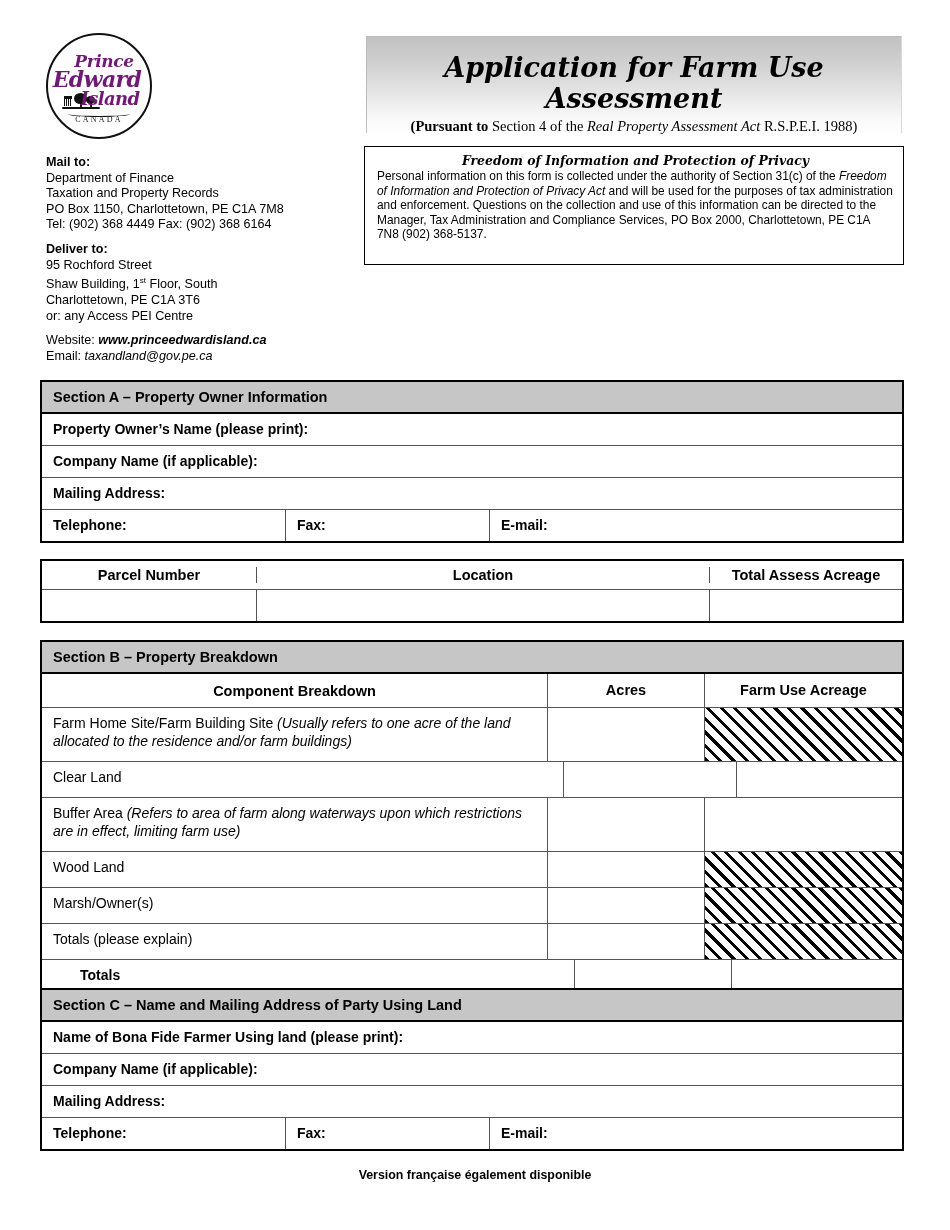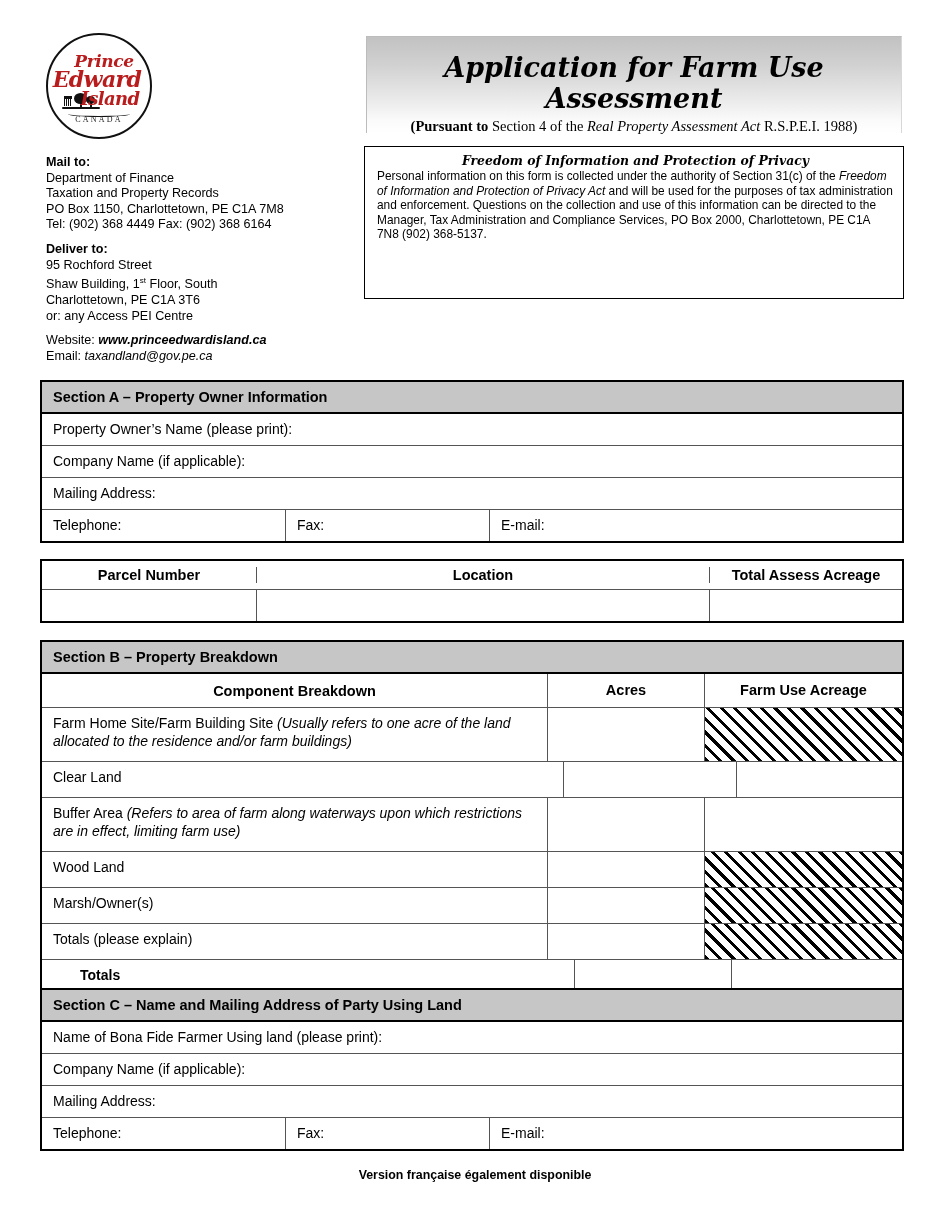--- a/index.html
+++ b/index.html
@@ -36,21 +36,21 @@
     background: #fff;
   }
   .logo-script {
     position: absolute;
     left: 0; top: 20px;
     width: 106px;
     text-align: center;
     font-family: "DejaVu Serif", serif;
     font-style: italic;
     font-weight: bold;
-    color: #b91c1c;
+    color: #701a75;
     line-height: 0.96;
   }
   .logo-script .l1 { font-size: 17px; letter-spacing: -0.4px; display:block; padding-left:10px;}
   .logo-script .l2 { font-size: 22px; letter-spacing: -0.6px; display:block; padding-right:4px;}
   .logo-script .l3 { font-size: 18px; letter-spacing: -0.6px; display:block; padding-left:22px;}
   .logo-swoosh {
     position: absolute;
     left: 22px; top: 78px;
     width: 62px; height: 6px;
     border-bottom: 1.5px solid #111;
@@ -115,21 +115,21 @@
   .addr .grp { margin-bottom: 9px; }
   .addr .grp:last-child { margin-bottom: 0; }
   .addr sup { font-size: 8px; vertical-align: super; }
   .addr .bi { font-weight: bold; font-style: italic; }
   .addr .it { font-style: italic; }
 
   
   .foip {
     position: absolute;
     left: 364px; top: 146px;
-    width: 540px; height: 153px;
+    width: 540px; height: 119px;
     border: 1.5px solid #000;
     background: #fff;
     padding: 6px 9px 4px 12px;
   }
   .foip-title {
     font-family: "DejaVu Serif", serif;
     font-weight: bold;
     font-style: italic;
     font-size: 12.4px;
     text-align: center;
@@ -153,20 +153,21 @@
   }
   .row {
     border-bottom: 1.3px solid #555;
     font-size: 14px;
     display: flex;
   }
   .row:last-child { border-bottom: none; }
   .cell {
     padding: 7px 0 7px 11px;
     flex: 1 1 auto;
+    font-weight: bold;
   }
   .cell.div { border-left: 1.3px solid #555; }
 
   
   #sectionA { left: 40px; top: 380px; width: 864px; }
   #sectionA .r-name   { height: 32px; }
   #sectionA .r-comp   { height: 32px; }
   #sectionA .r-mail   { height: 32px; }
   #sectionA .r-contact{ height: 31px; }
   #sectionA .c-tel  { width: 243px; flex: 0 0 243px; }

